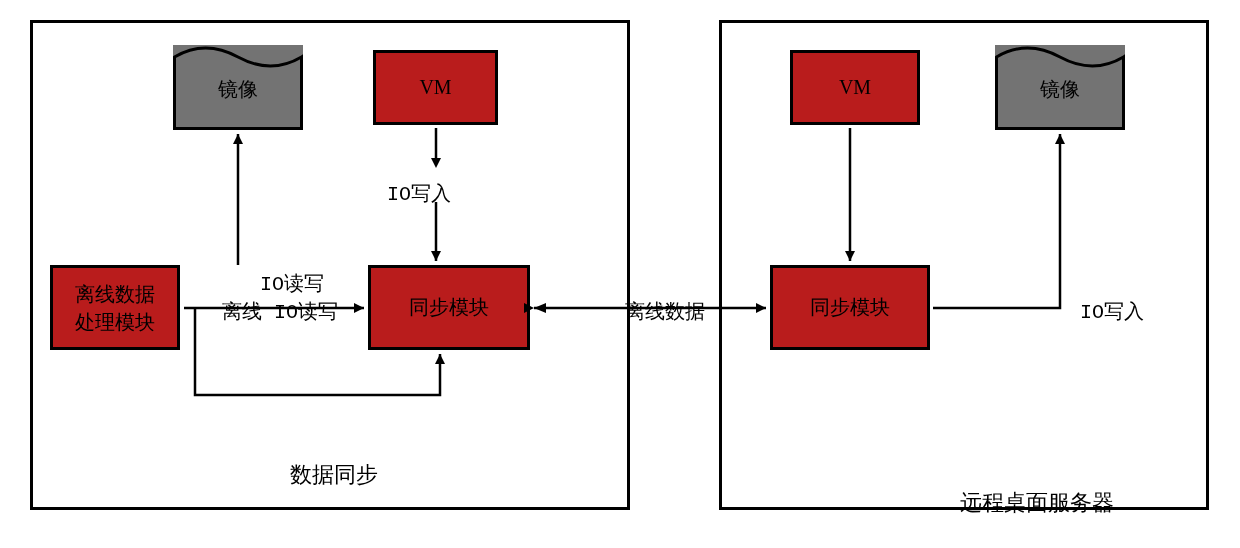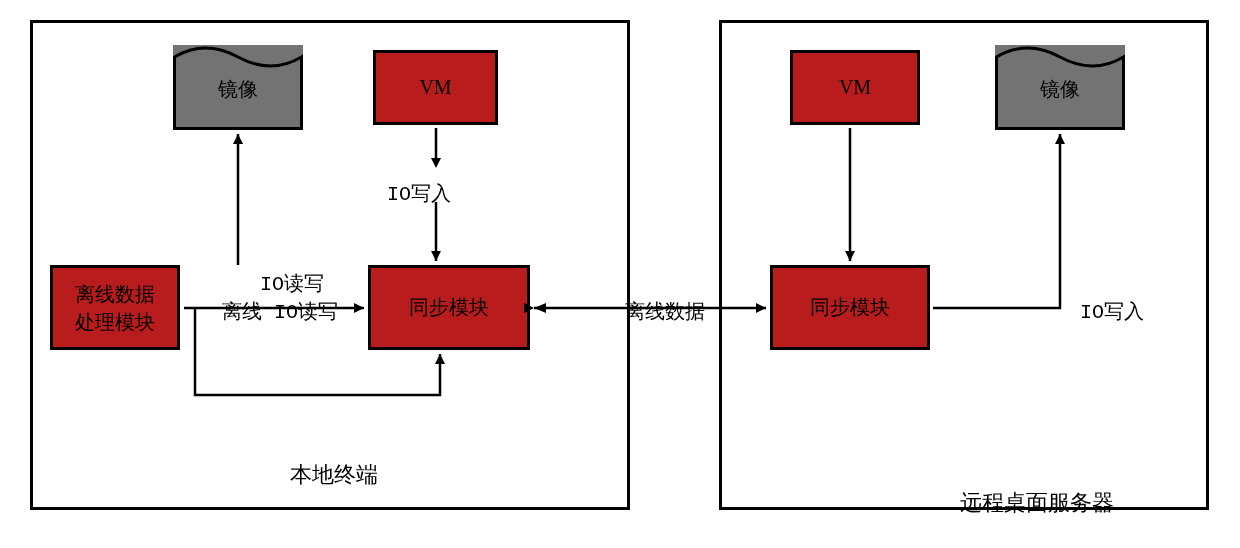--- a/index.html
+++ b/index.html
@@ -59,21 +59,21 @@
       left: 0;
       width: 1240px;
       height: 548px;
       pointer-events: none;
     }
   </style>
 </head>
 <body>
 
 <div class="container" style="left:30px; top:20px; width:600px; height:490px;"></div>
-<div class="container-label" style="left:290px; top:460px;">本地终端</div>
+<div class="container-label" style="left:290px; top:460px;">数据同步</div>
 
 <div class="doc-box" style="left:173px; top:45px; width:130px; height:85px;">
   <svg viewBox="0 0 130 85" preserveAspectRatio="none">
     <path d="M 1.5 12 Q 32 -6 65 12 Q 98 30 128.5 12 L 128.5 83.5 L 1.5 83.5 Z" fill="none" stroke="#000" stroke-width="3"></path>
   </svg>
   <span>镜像</span>
 </div>
 
 <div class="box" style="left:373px; top:50px; width:125px; height:75px;">
   <span>VM</span>

